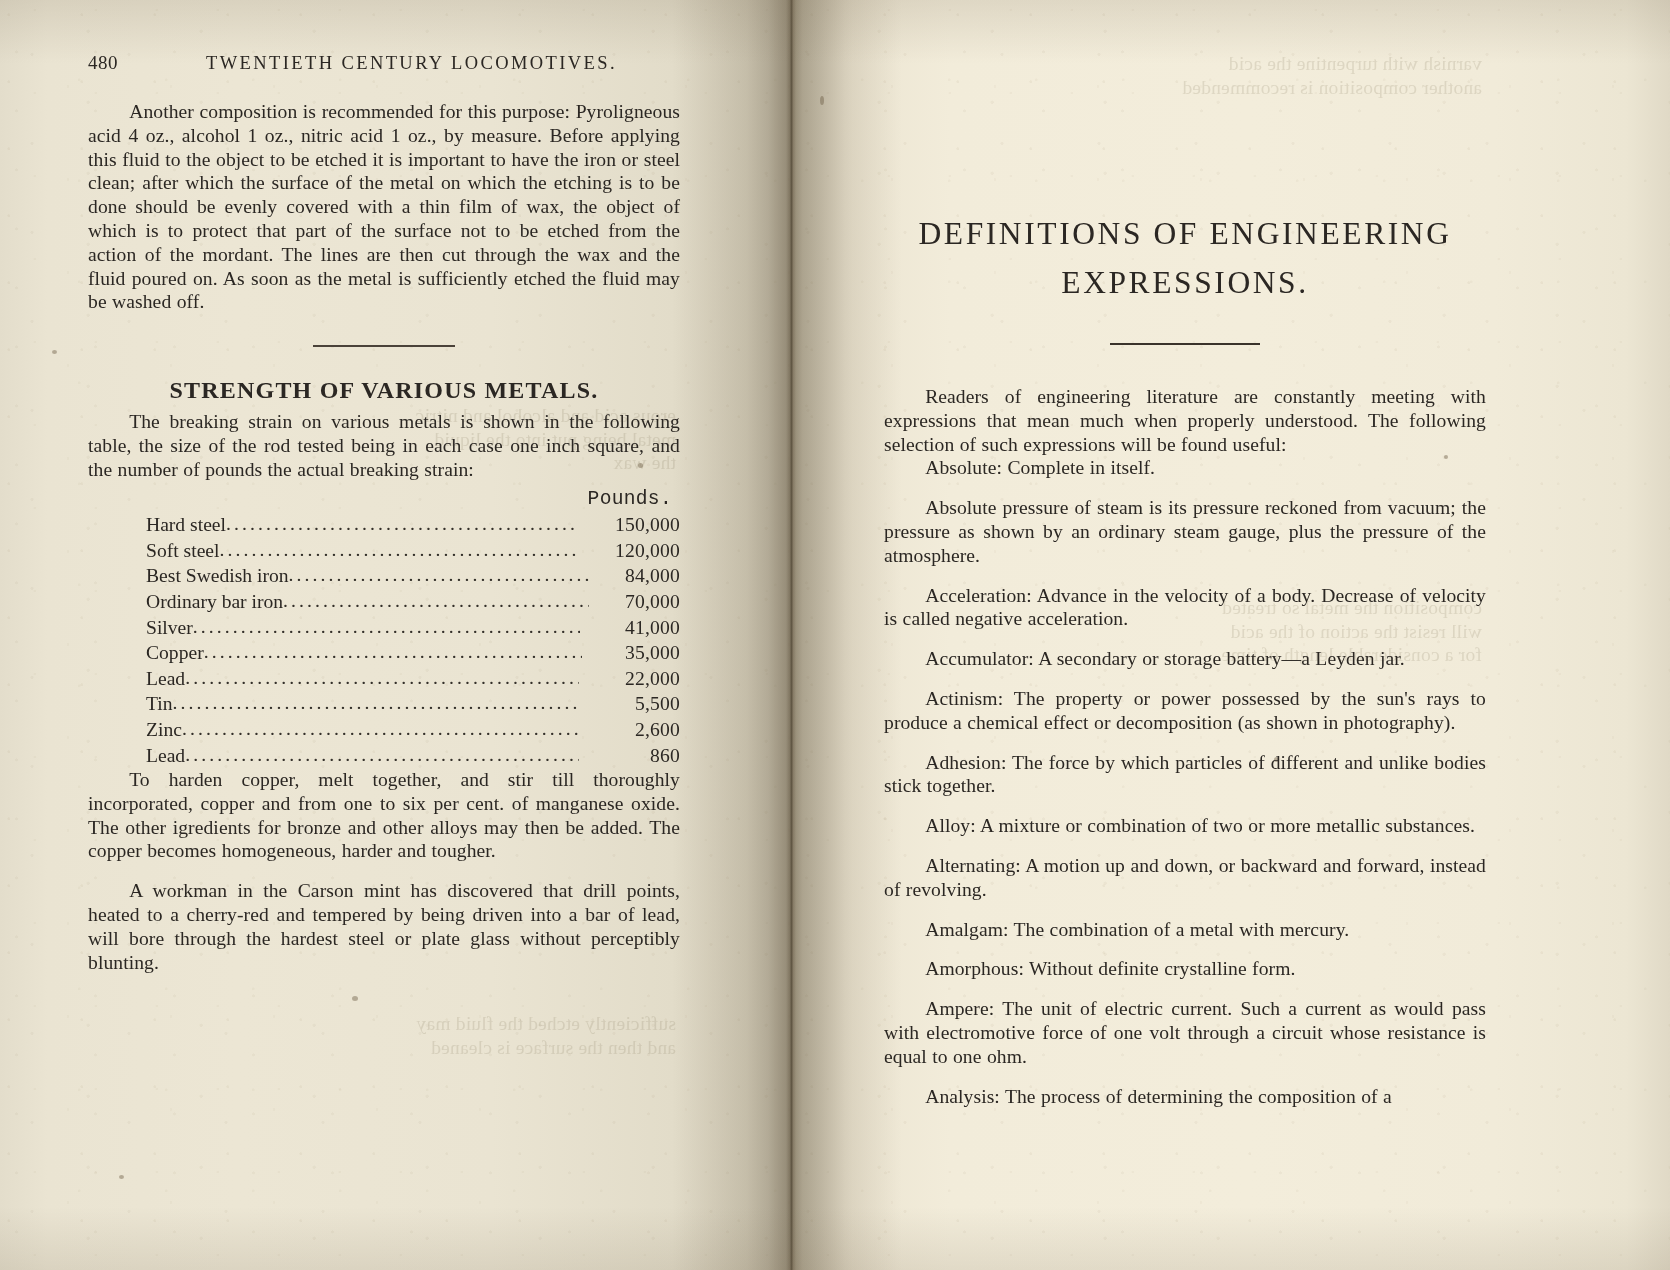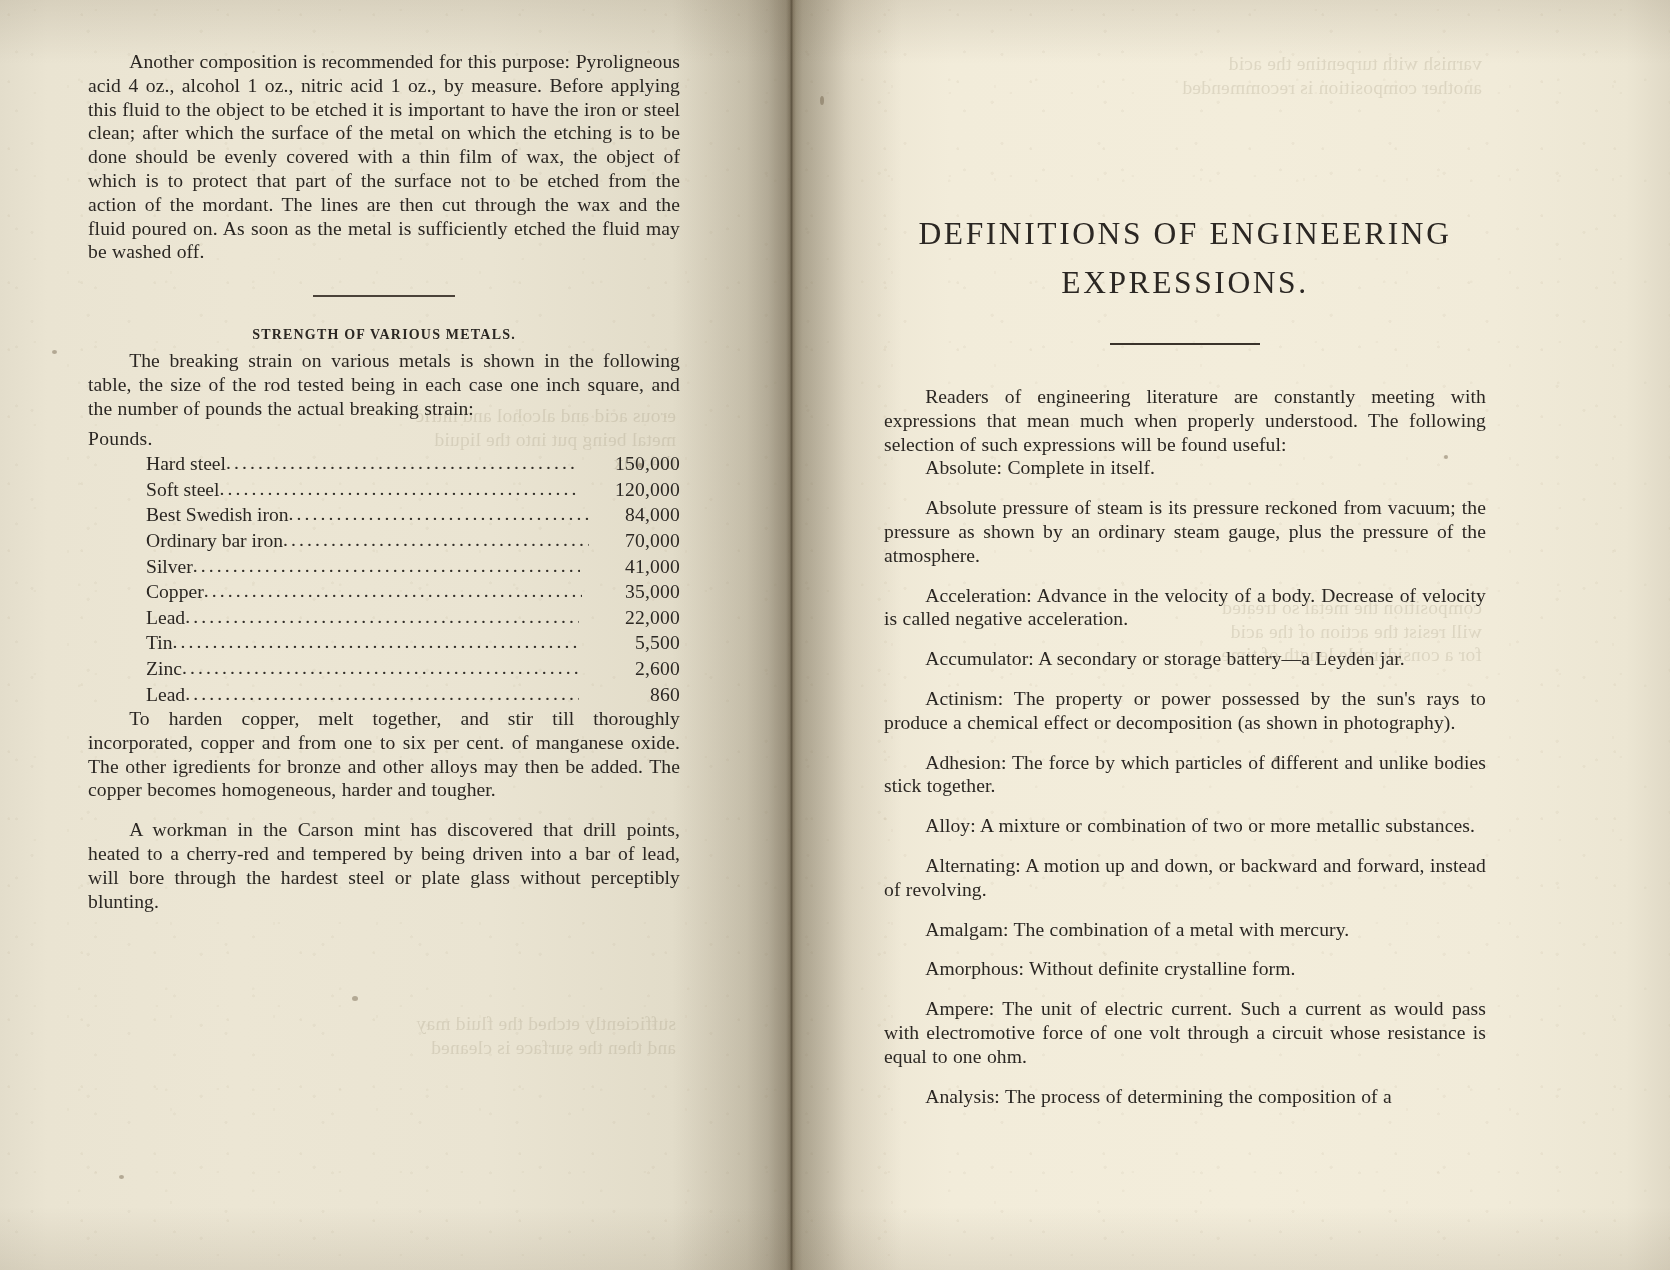--- a/index.html
+++ b/index.html
@@ -146,21 +146,21 @@
   }
   .rule-title {
     width: 150px;
     height: 0;
     border-top: 2.5px solid #3a332b;
     margin: 36px auto 40px auto;
   }
 
   .section-heading {
     text-align: center;
-    font-size: 14px;
+    font-size: 24px;
     font-weight: bold;
     letter-spacing: 1.2px;
     text-transform: uppercase;
     margin: 0 0 6px 0;
   }
 
   .chapter-title {
     text-align: center;
     font-size: 31.5px;
     letter-spacing: 2.6px;
@@ -170,22 +170,24 @@
   }
   .chapter-title .ln2 { display: block; }
 
   
   .metals {
     margin: 5px 0 0 0;
     font-size: 19.6px;
     line-height: 25.6px;
   }
   .units-row {
+    text-align: right;
     padding-right: 8px;
     letter-spacing: .3px;
+    font-family: Liberation Mono, monospace;
   }
   .metal-row {
     display: flex;
     align-items: baseline;
     padding-left: 58px;
   }
   .metal-name { white-space: pre; }
   .leader {
     flex: 1 1 auto;
     overflow: hidden;
@@ -229,20 +231,24 @@
   <div class="bleed-through" style="left:96px; top:1012px; width:580px;">sufficiently etched the fluid may
 and then the surface is cleaned</div>
   <div class="bleed-through" style="left:892px; top:52px; width:590px;">varnish with turpentine the acid
 another composition is recommended</div>
   <div class="bleed-through" style="left:892px; top:596px; width:590px;">composition the metal so treated
 will resist the action of the acid
 for a considerable length of time</div>
 
   <div class="page page-left">
 
+    <div class="running-head">
+      <div class="folio">480</div>
+      <div class="head-title">TWENTIETH CENTURY LOCOMOTIVES.</div>
+    </div>
 
     <p class="body">Another composition is recommended for this purpose:  Pyroligneous acid 4 oz., alcohol 1 oz., nitric acid 1 oz., by measure.  Before applying this fluid to the object to be etched it is important to have the iron or steel clean; after which the surface of the metal on which the etching is to be done should be evenly covered with a thin film of wax, the object of which is to protect that part of the surface not to be etched from the action of the mordant.  The lines are then cut through the wax and the fluid poured on.  As soon as the metal is sufficiently etched the fluid may be washed off.</p>
 
     <div class="rule-short"></div>
 
     <div class="section-heading">STRENGTH OF VARIOUS METALS.</div>
 
     <p class="body">The breaking strain on various metals is shown in the following table, the size of the rod tested being in each case one inch square, and the number of pounds the actual breaking strain:</p>
 
     <div class="metals">

